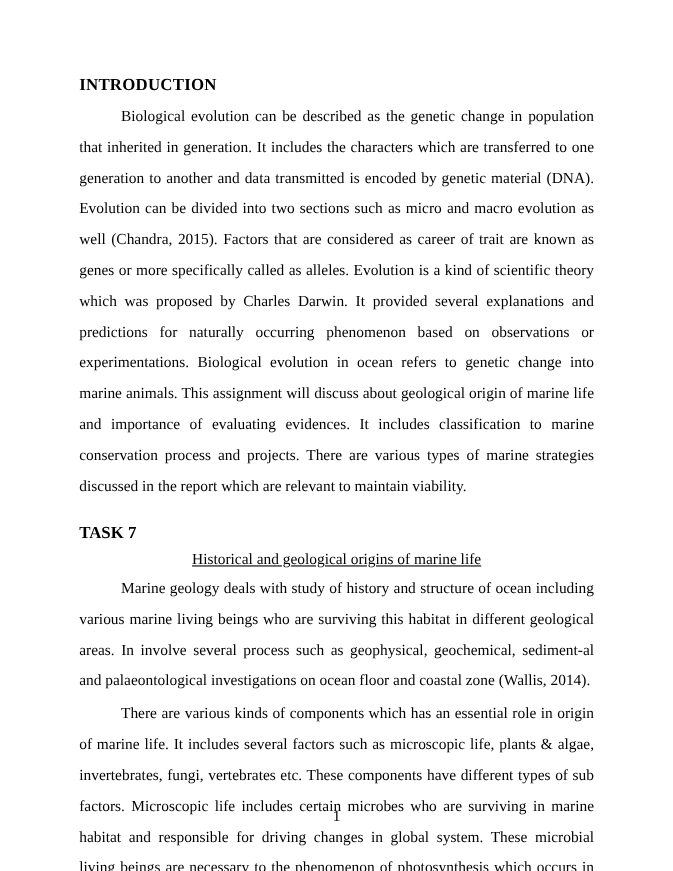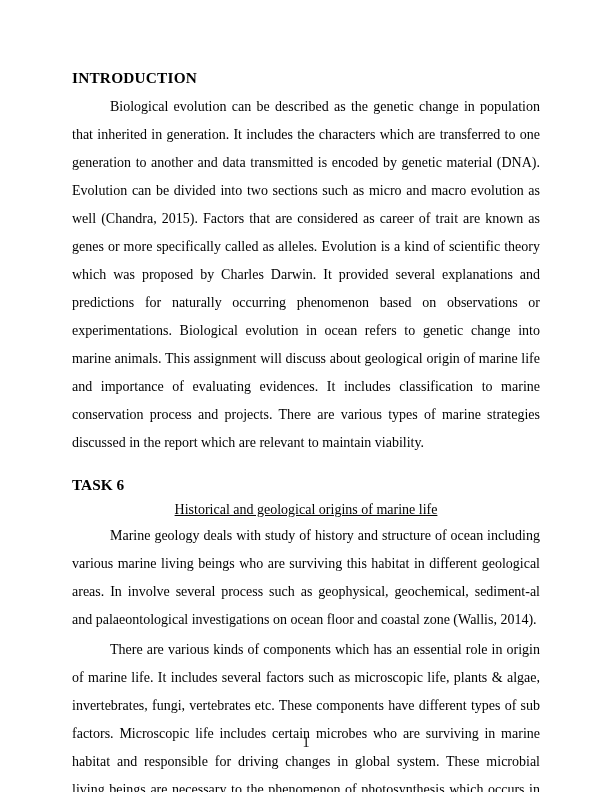--- a/index.html
+++ b/index.html
@@ -69,21 +69,21 @@
 </head>
 <body>
 
 <div class="page">
   <div class="doc-body">
 
     <h1 class="heading">INTRODUCTION</h1>
 
     <p class="para indent">Biological evolution can be described as the genetic change in population that inherited in generation. It includes the characters which are transferred to one generation to another and data transmitted is encoded by genetic material (DNA). Evolution can be divided into two sections such as micro and macro evolution as well (Chandra, 2015).  Factors that are considered as career of trait are known as genes or more specifically called as alleles. Evolution is a kind of scientific theory which was proposed by Charles Darwin. It provided several explanations and predictions for naturally occurring phenomenon based on observations or experimentations. Biological evolution in ocean refers to genetic change into marine animals. This assignment will discuss about geological origin of marine life and importance of evaluating evidences. It includes classification to marine conservation process and projects. There are various types of marine strategies discussed in the report which are relevant to maintain viability.</p>
 
-    <h2 class="heading2">TASK 6</h2>
+    <h2 class="heading2">TASK 7</h2>
 
     <div class="subheading">Historical and geological origins of marine life</div>
 
     <p class="para indent">Marine geology deals with study of history and structure of ocean including various marine living beings who are surviving this habitat in different geological areas. In involve several process such as geophysical, geochemical, sediment-al and palaeontological investigations on ocean floor and coastal zone (Wallis, 2014).</p>
 
     <p class="para indent">There are various kinds of components which has an essential role in origin of marine life. It includes several factors such as microscopic life, plants &amp; algae, invertebrates, fungi, vertebrates etc. These components have different types of sub factors. Microscopic life includes certain microbes who are surviving in marine habitat and responsible for driving changes in global system. These microbial living beings are necessary to the phenomenon of photosynthesis which occurs in oceans (Herrera, 2018). They are also helpful in many other procedures like cycling of carbon, nitrogen, phosphorus, nutrients and other trace elements. Plants and algae are essential in marine habitat as they provides hiding place to larval forms of larger forms of larger fishes and foraging area of invertebrates. Invertebrates are considered as those marine animals which are usually covers greater portion of sea and they includes Cnidaria such as jellyfish  and sea anemones like Ctenophora, sea worms that involves several creatures like phyla</p>
 
   </div>
 
   <div class="page-number">1</div>

